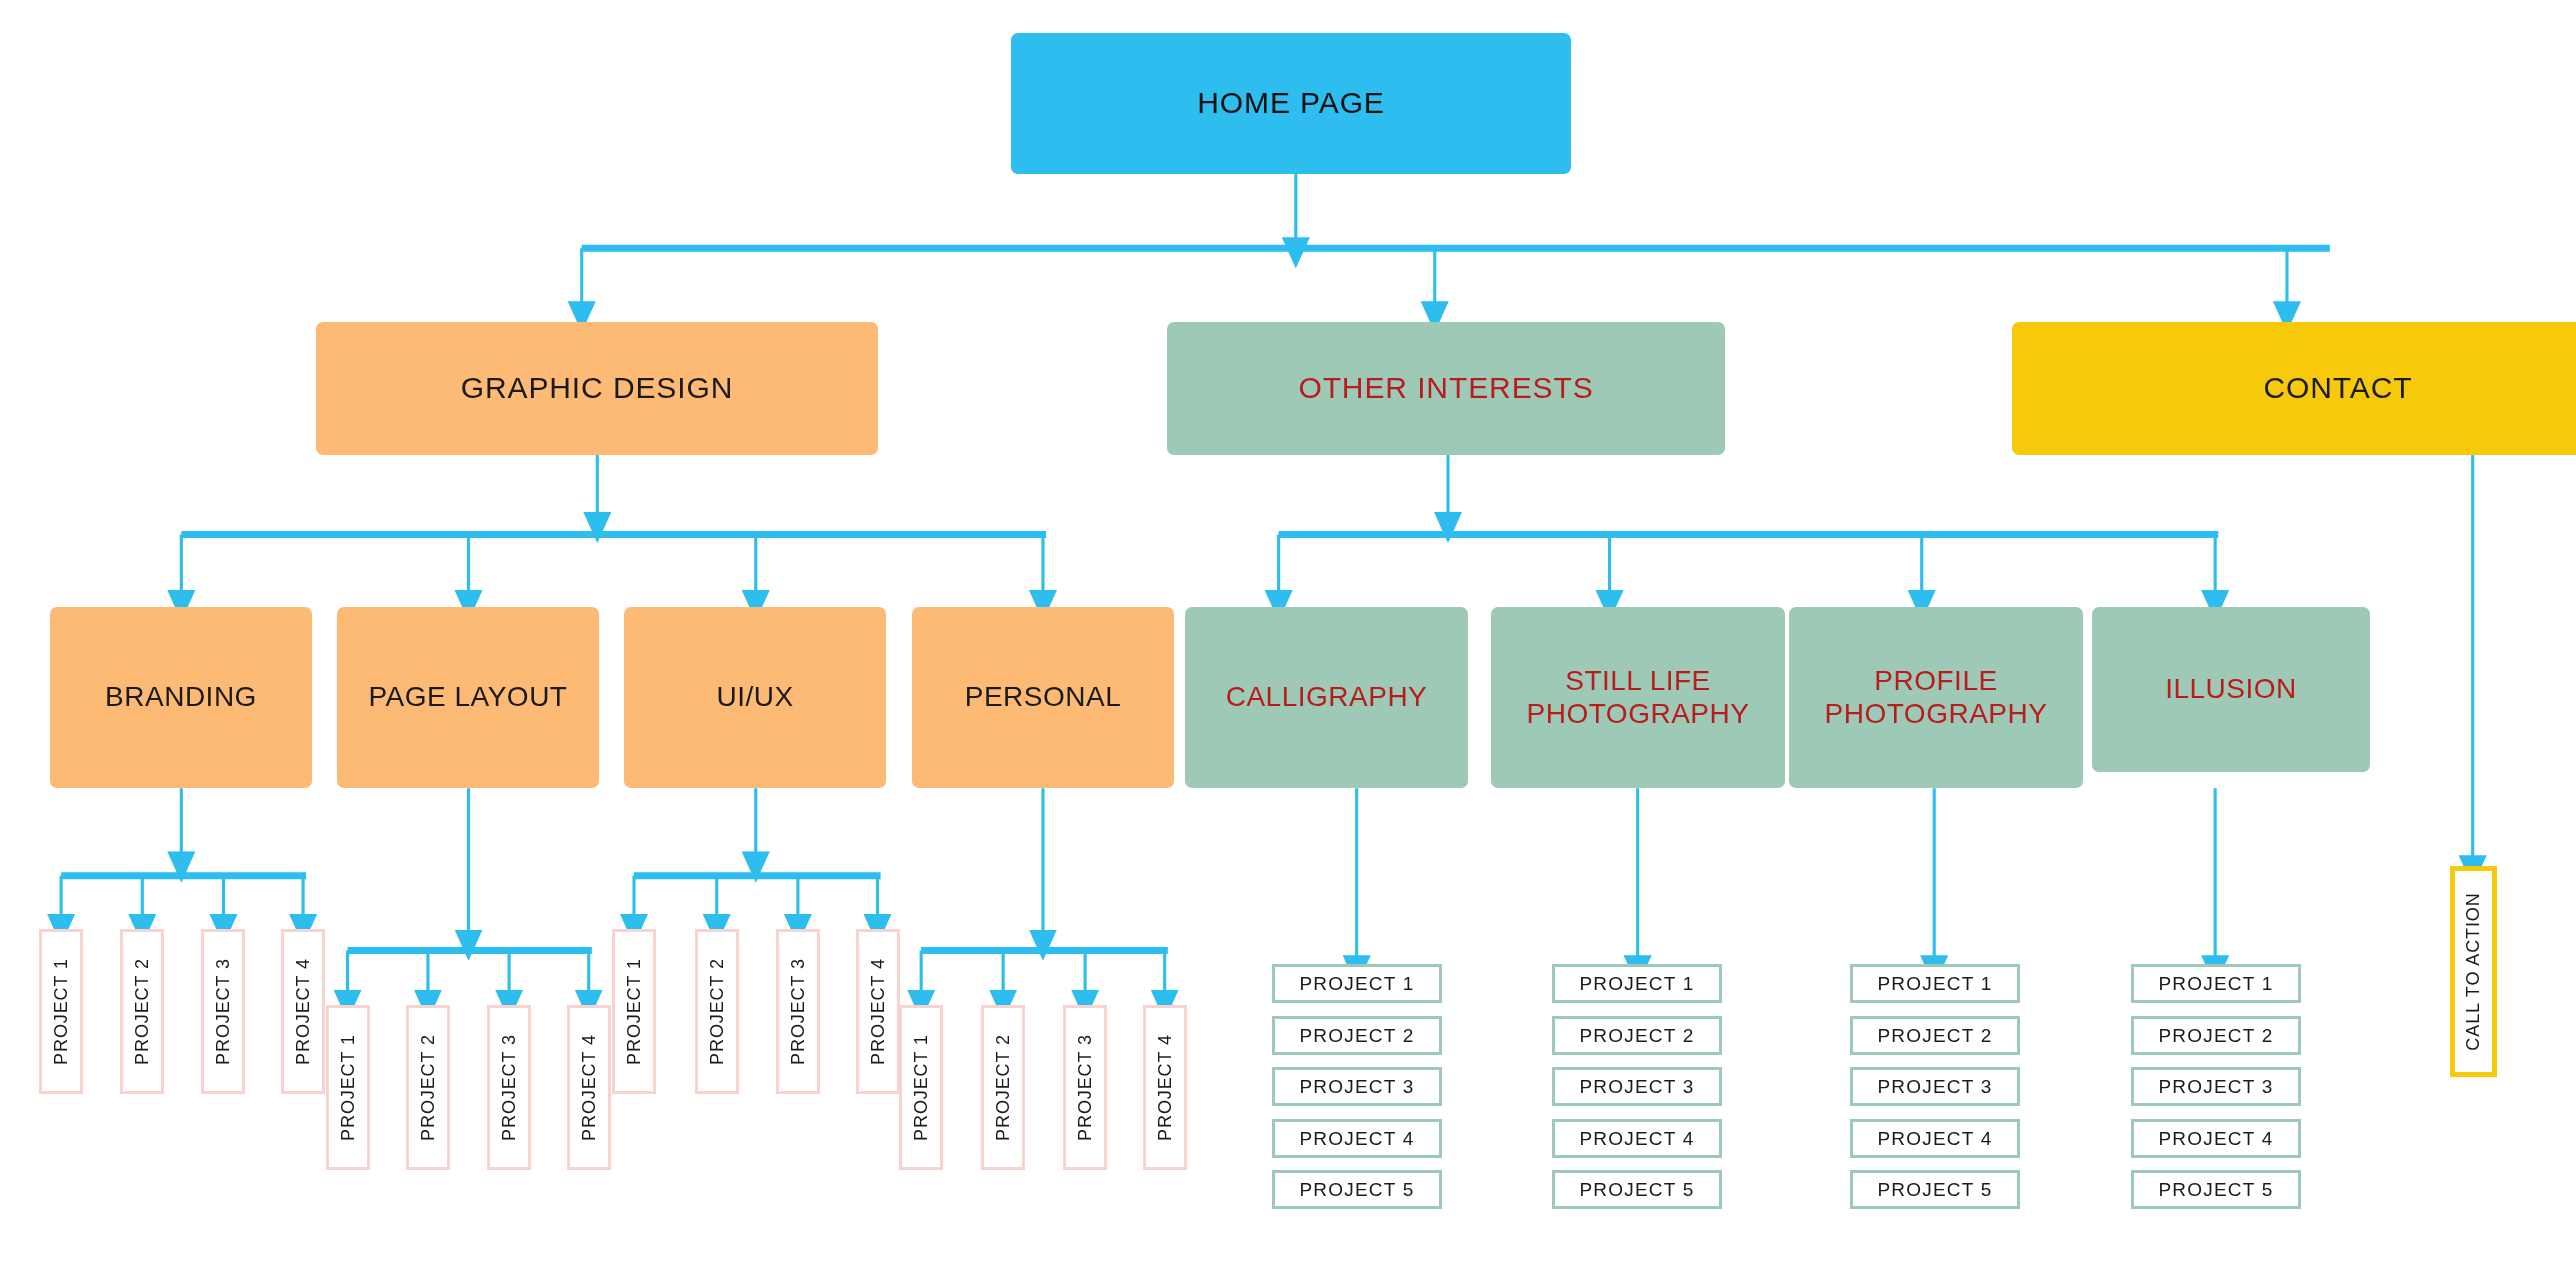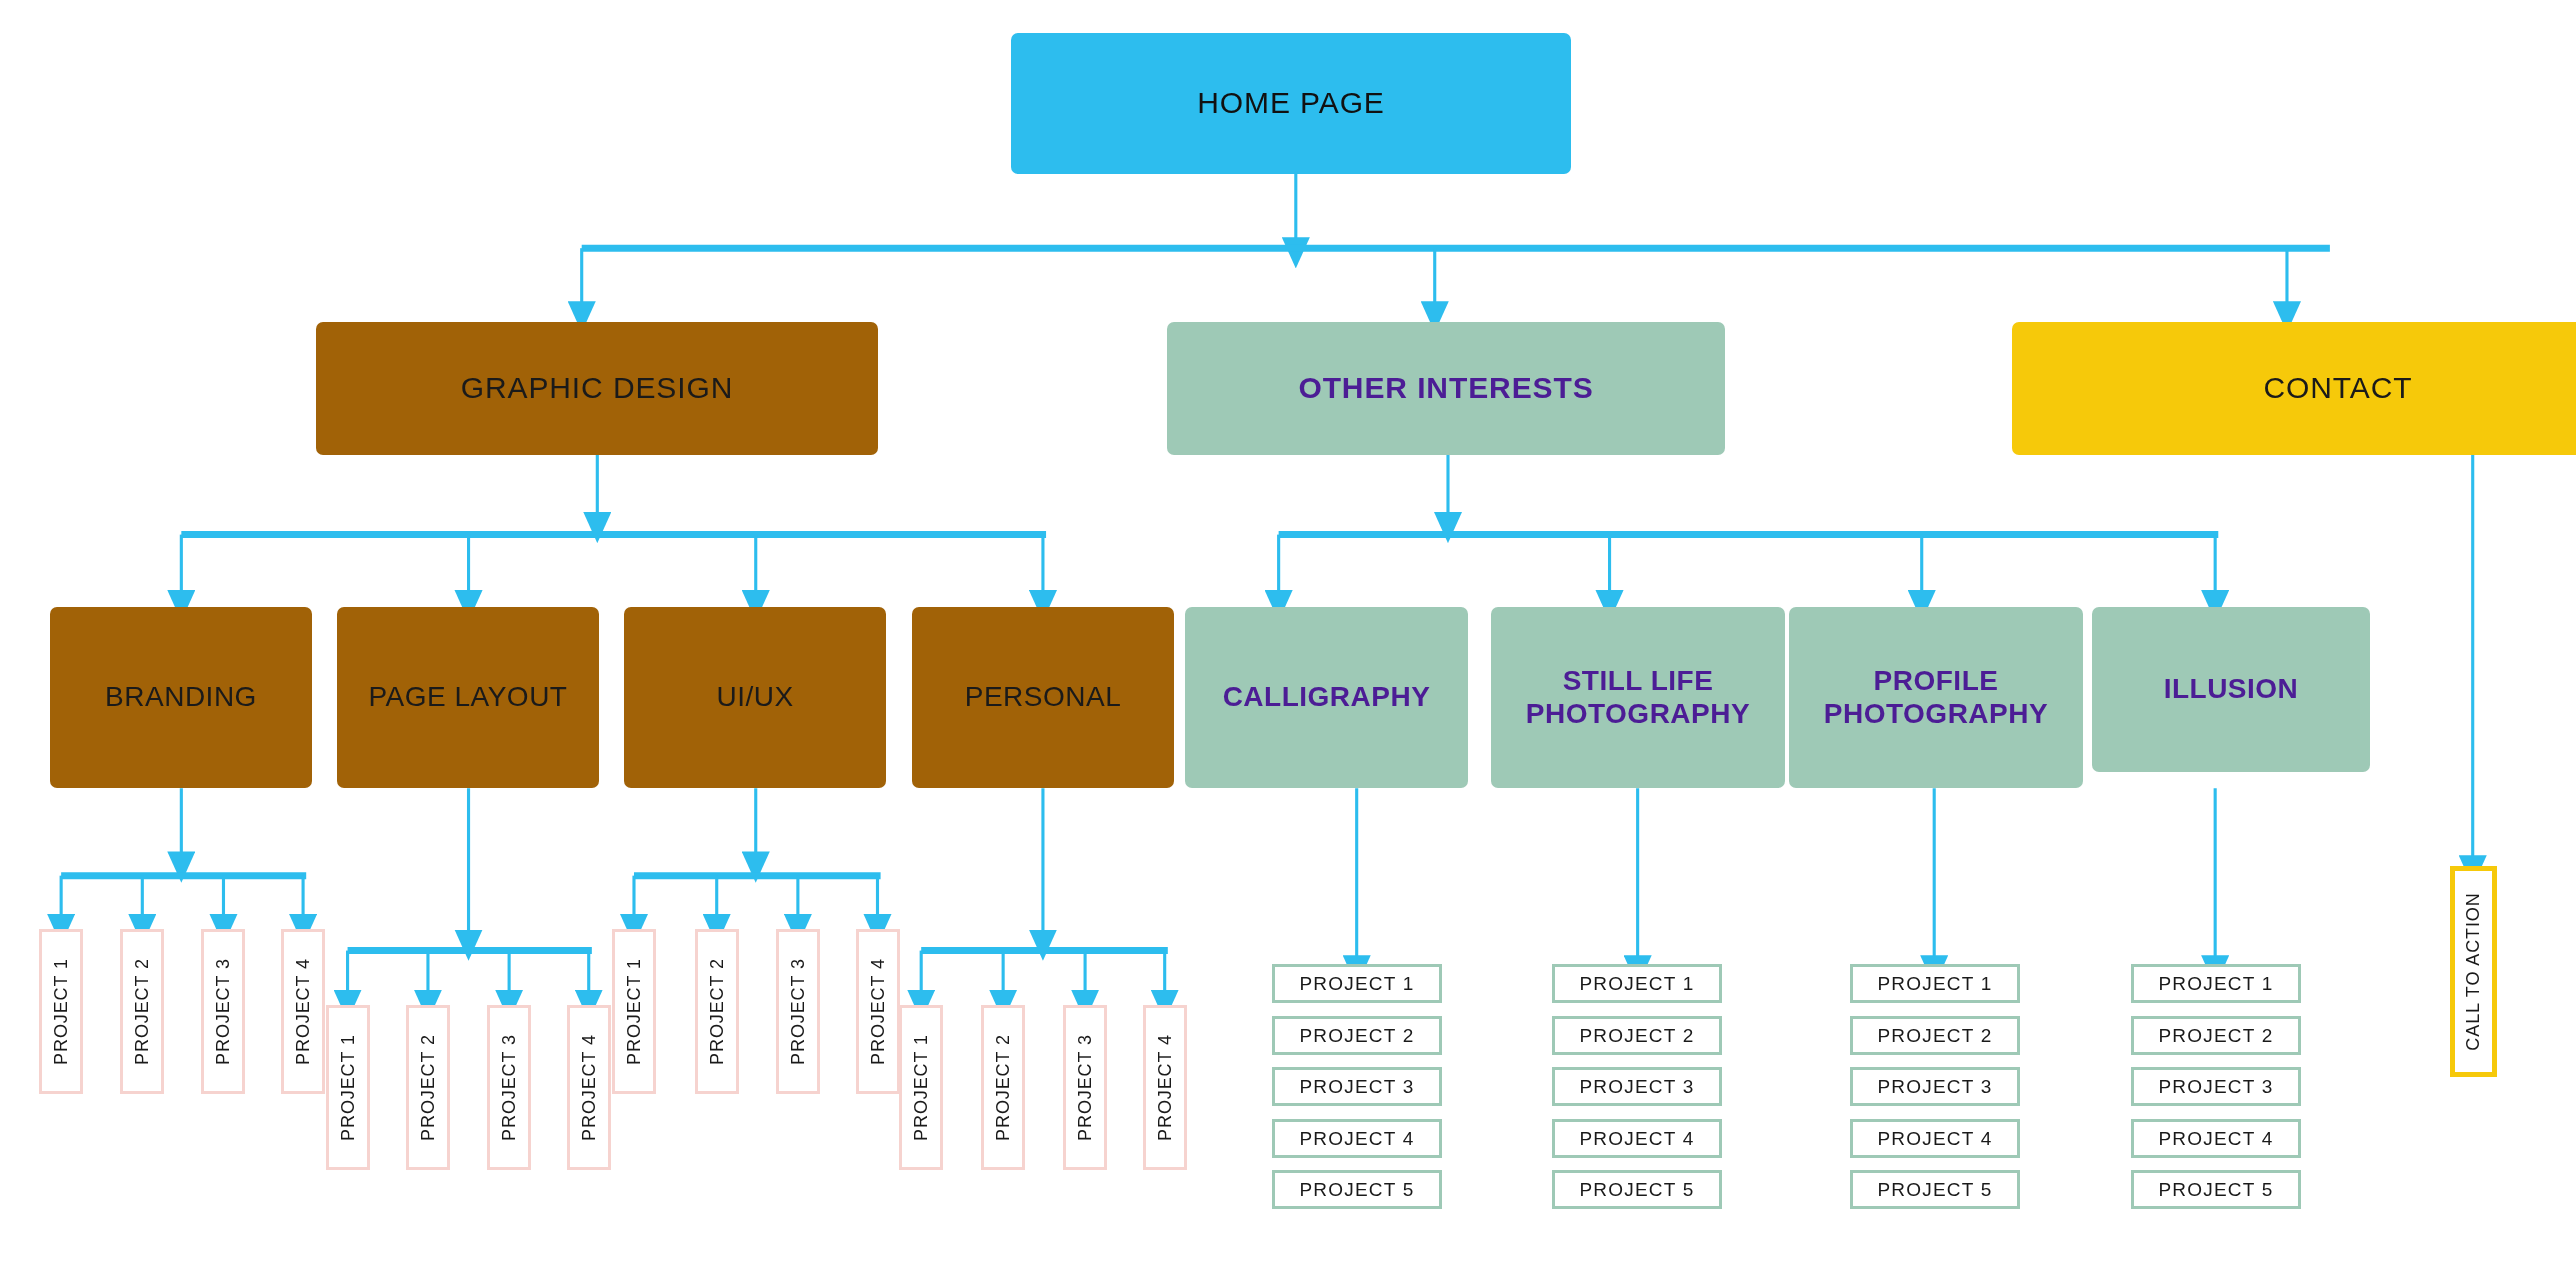--- a/index.html
+++ b/index.html
@@ -35,27 +35,26 @@
     line-height: 1.15;
     border-radius: 7px;
   }
   .node-l1 {
     background: #2dbdee;
     color: #111111;
     font-size: 30px;
     letter-spacing: 0.9px;
   }
   .node-pink {
-    background: #a16207;
+    background: #fdba74;
     color: #1a1a1a;
   }
   .node-green {
     background: #9ec9b6;
-    color: #4c1d95;
-    font-weight: bold;
+    color: #b91c1c;
   }
   .node-yellow {
     background: #f6c90a;
     color: #1a1a1a;
   }
   .node-l2 {
     font-size: 30px;
     letter-spacing: 0.9px;
   }
   .node-l3 {

